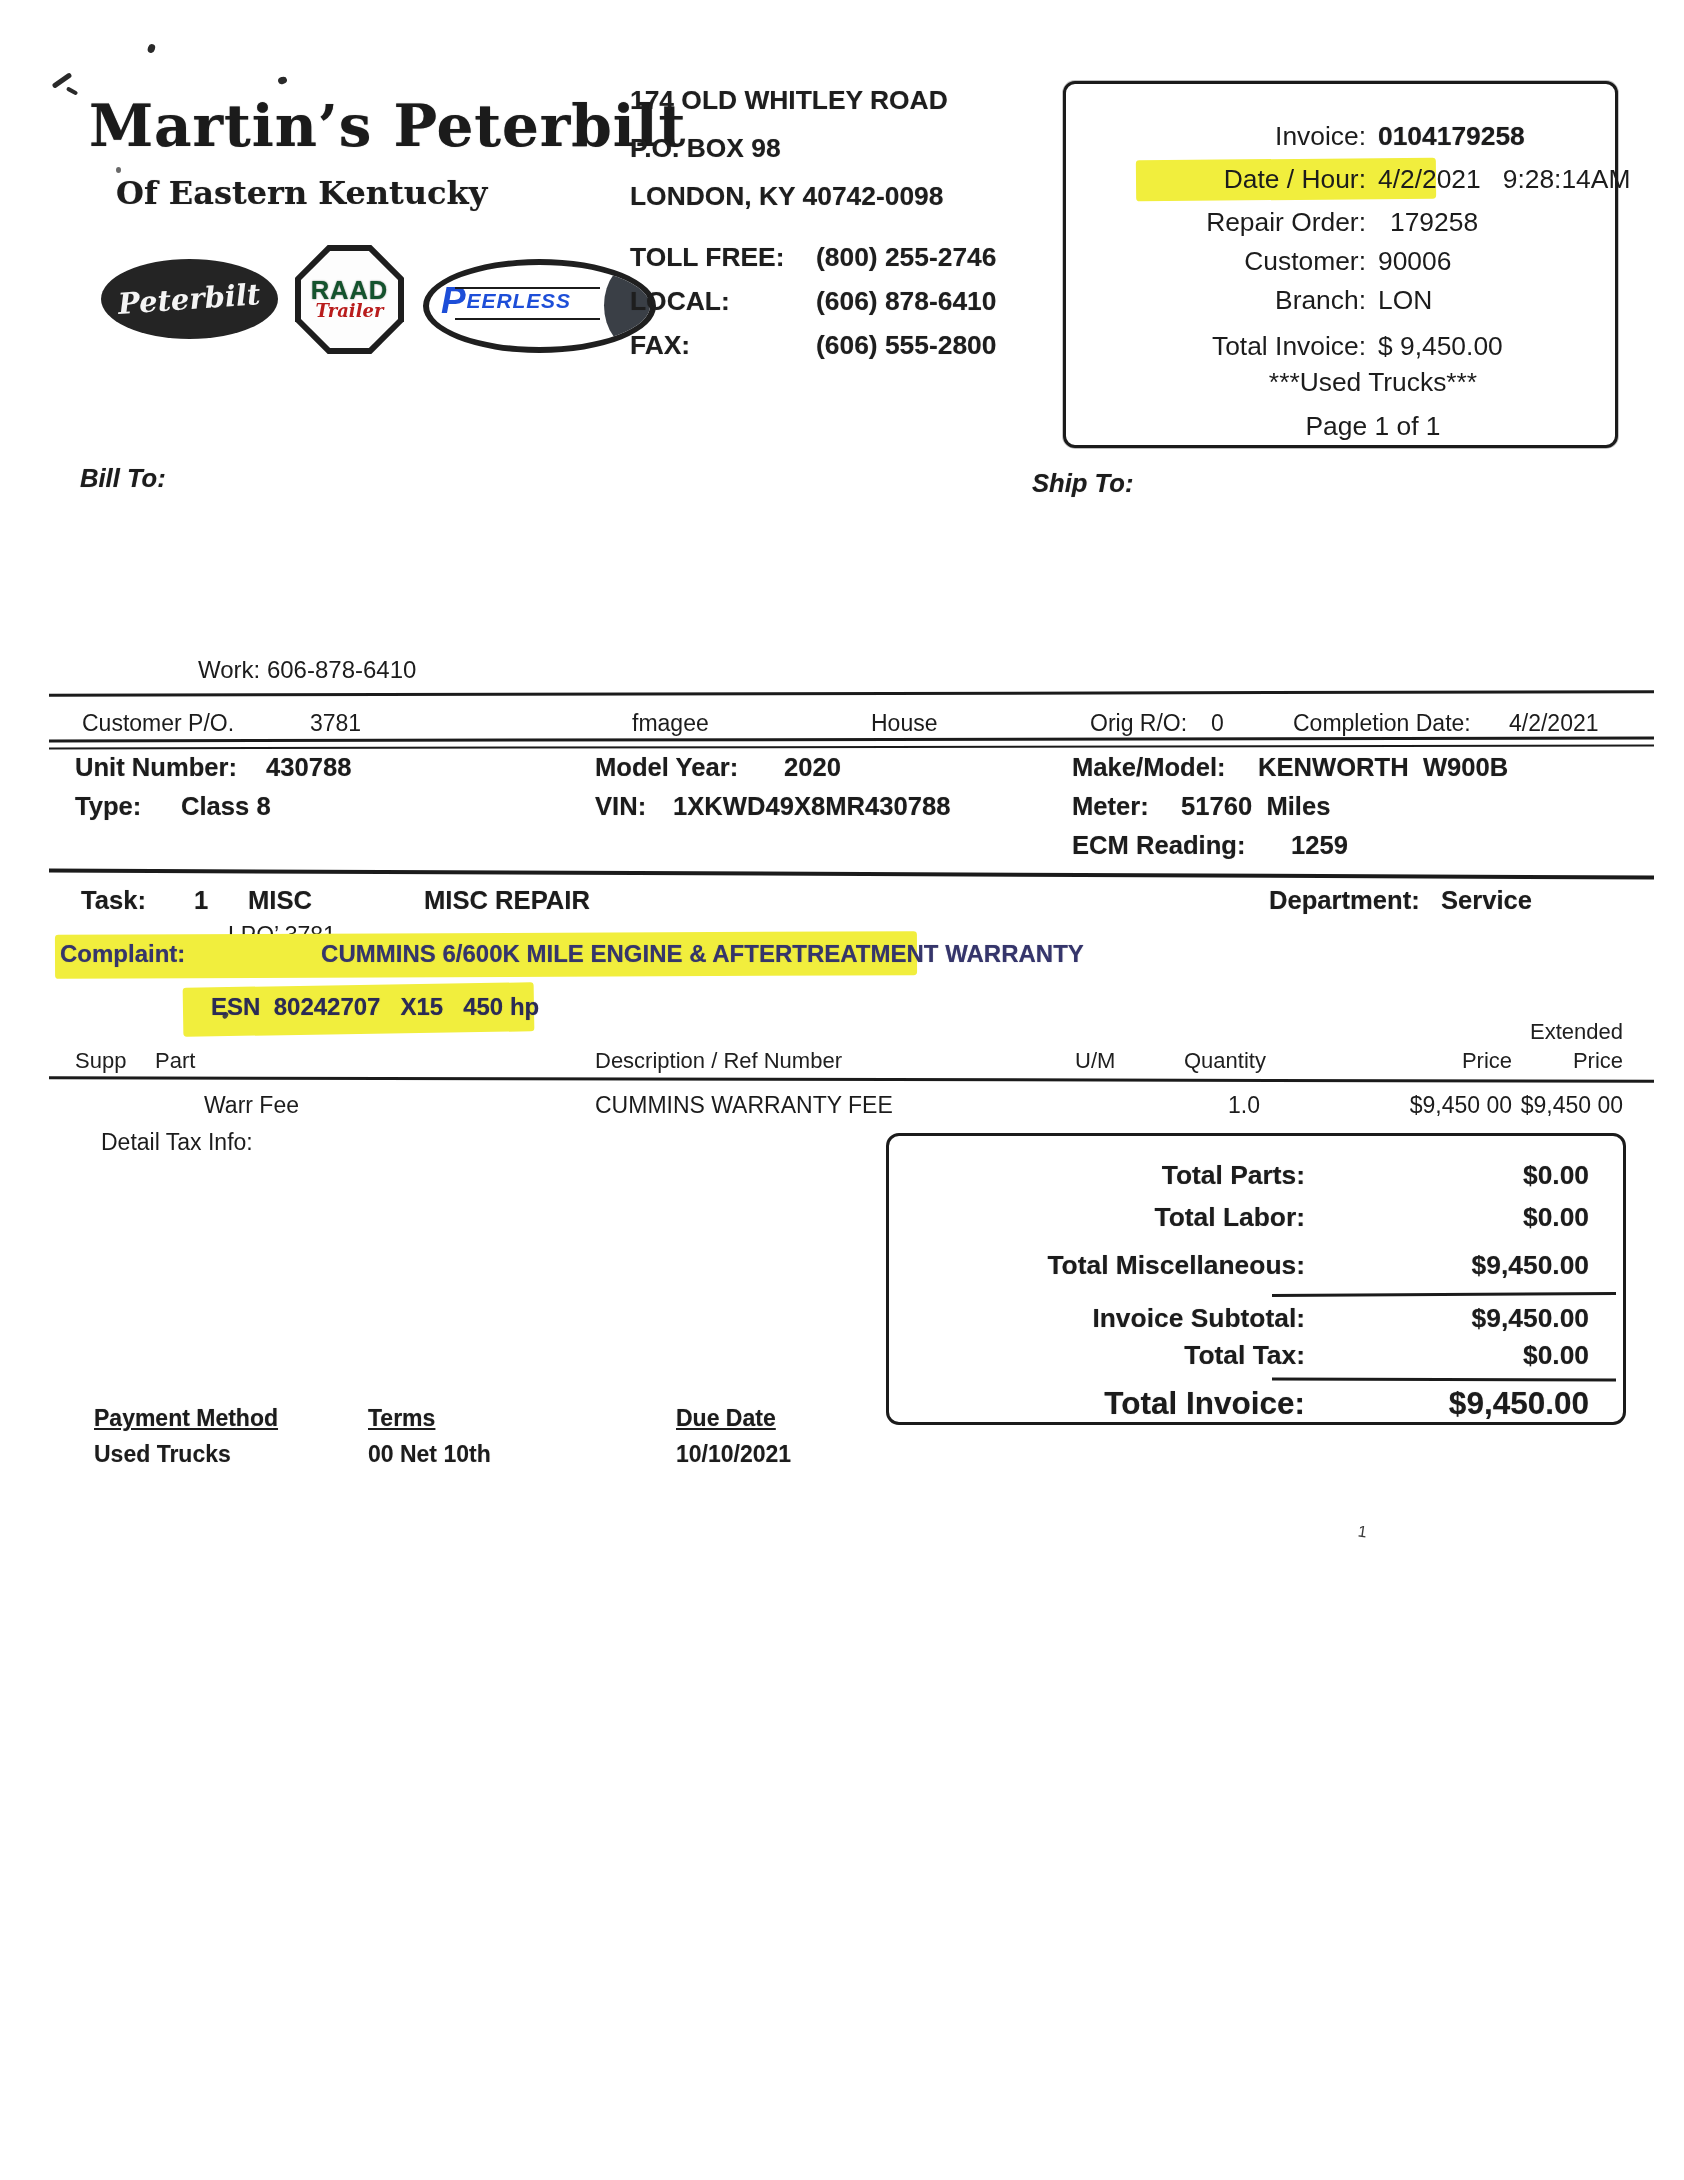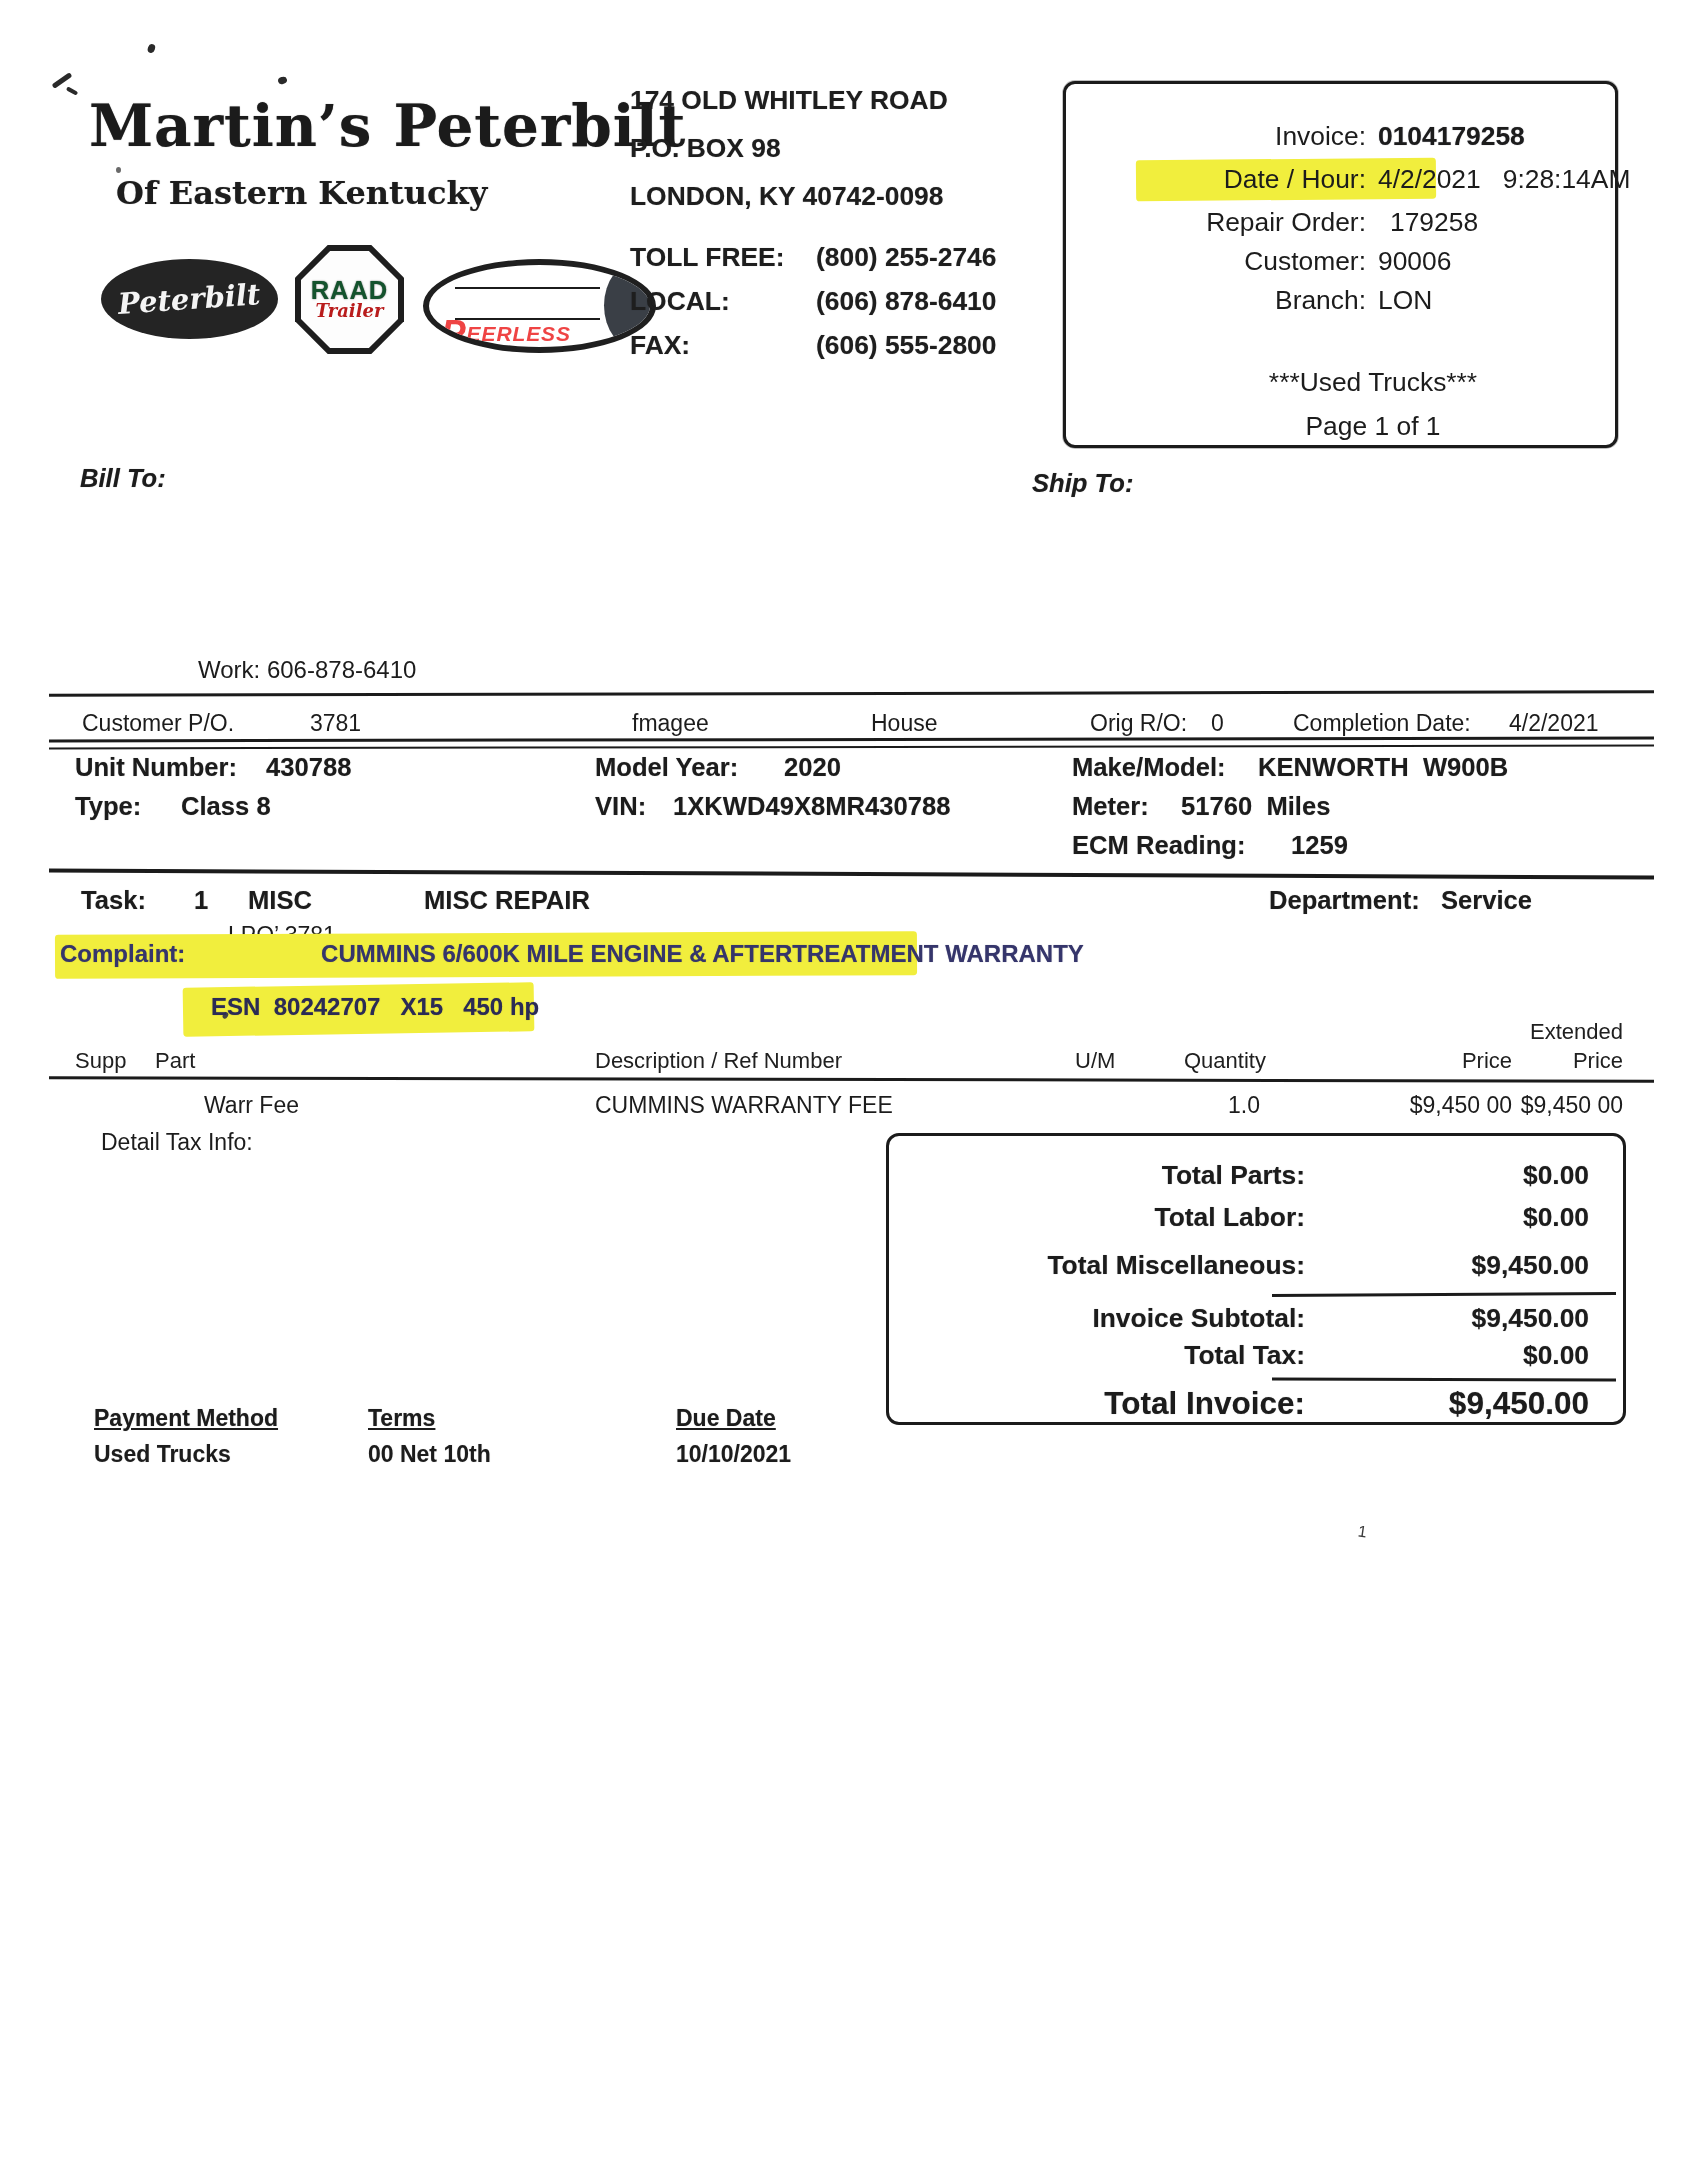--- a/index.html
+++ b/index.html
@@ -48,22 +48,22 @@
   }
   .logo-peerless{
     position:absolute;left:322px;top:13.6px;width:221px;height:82px;
     border:6px solid #1f1f1f;border-radius:50%;overflow:hidden;background:#fff;
   }
   .logo-peerless .wedge{
     position:absolute;right:-22px;top:-3.4px;width:68px;height:89px;background:#3a3f46;
     border-radius:50%;
   }
   .logo-peerless .ptext{
-    position:absolute;left:12px;top:15.3px;font-weight:700;color:#ef4444;
-    font-size:21px;letter-spacing:0.9px;font-style:italic;margin-top:33px;
+    position:absolute;left:12px;top:15.3px;font-weight:700;color:#1d4ed8;
+    font-size:21px;letter-spacing:0.9px;font-style:italic;
   }
   .logo-peerless .ptext .pbig{font-size:37px;vertical-align:-5.1px;}
   .logo-peerless .slat{position:absolute;left:25.6px;width:145px;height:2.6px;background:#1b1b1b;}
   
   .addr{font-weight:700;font-size:26.4px;color:#1e1e1e;text-shadow:0 0 0.9px rgba(0,0,0,.35);}
   .phone-label{display:inline-block;width:186px;}
   
   .invoice-box{
     left:1063px;top:81px;width:549px;height:361px;border:3.4px solid #1b1b1b;
     border-radius:12px;background:#fff;box-shadow:0 0 0 0.9px rgba(0,0,0,.25);
@@ -168,20 +168,23 @@
     </div>
     <div class="ibrow" style="top:123px">
       <span class="ibl">Repair Order:</span><span class="ibv" style="margin-left:24px">179258</span>
     </div>
     <div class="ibrow" style="top:162px">
       <span class="ibl">Customer:</span><span class="ibv">90006</span>
     </div>
     <div class="ibrow" style="top:201px">
       <span class="ibl">Branch:</span><span class="ibv">LON</span>
     </div>
+    <div class="ibrow" style="top:247px">
+      <span class="ibl">Total Invoice:</span><span class="ibv">$ 9,450.00</span>
+    </div>
     <div class="ibrow ib-center" style="top:283px">***Used Trucks***</div>
     <div class="ibrow ib-center" style="top:327px">Page 1 of 1</div>
   </div>
 
   <div class="abs billship" style="left:80px;top:464px">Bill To:</div>
   <div class="abs billship" style="left:1032px;top:469px">Ship To:</div>
   <div class="abs plain28" style="left:198px;top:656px">Work: 606-878-6410</div>
 
   <div class="abs hline" style="left:49px;top:692px;width:1605px;height:3.4px;transform:rotate(-0.12deg)"></div>
 

